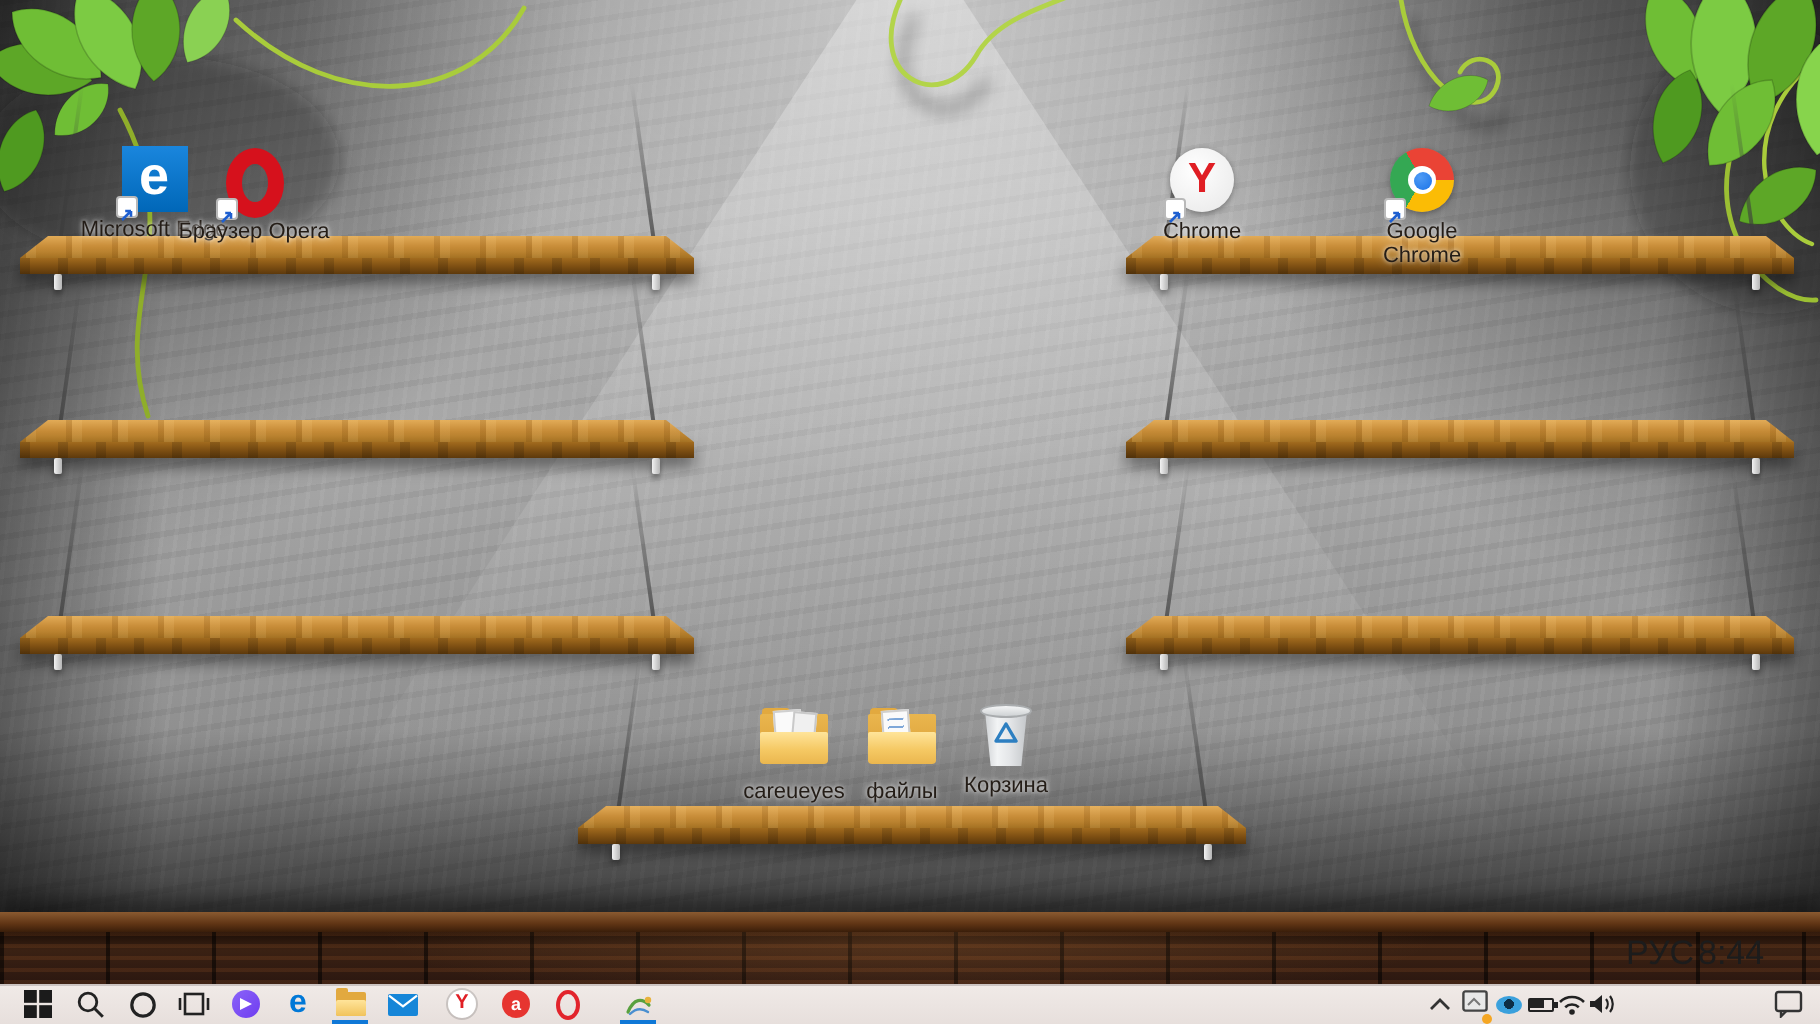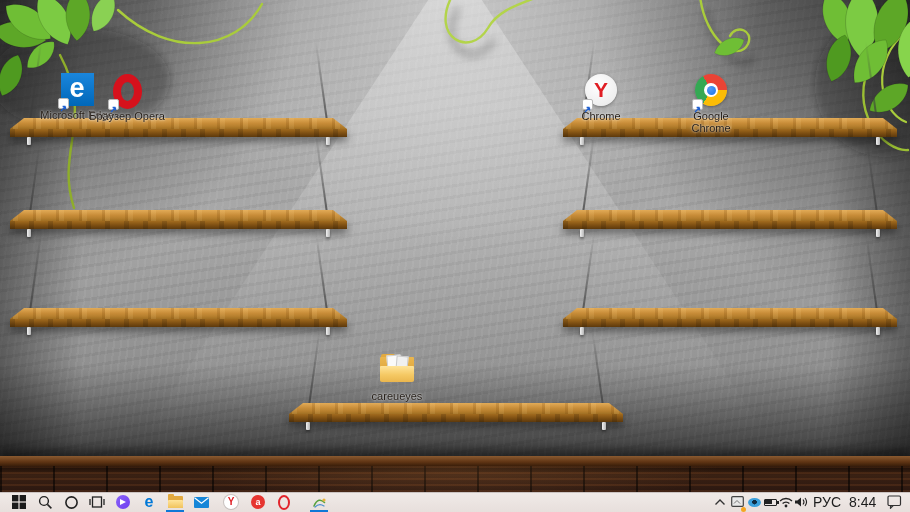--- a/index.html
+++ b/index.html
@@ -101,21 +101,21 @@
   .alice i{position:absolute;left:4px;top:3.5px;width:0;height:0;border-left:6px solid #fff;border-top:3.5px solid transparent;border-bottom:3.5px solid transparent;}
   .tb-folder{position:relative;width:15px;height:12px;}
   .tb-folder .bk{position:absolute;inset:0;background:#e2a93f;border-radius:1px;}
   .tb-folder .tb{position:absolute;left:0;top:-2px;width:6px;height:3px;background:#e2a93f;border-radius:1px 1px 0 0;}
   .tb-folder .fr{position:absolute;left:0;top:4px;width:15px;height:8px;background:linear-gradient(180deg,#ffe49a,#f1c35c);border-radius:1px;}
   .ya-mini{width:14px;height:14px;border-radius:50%;background:#fff;box-shadow:0 0 0 1px rgba(0,0,0,.15);
     color:#e01e24;font-weight:bold;font-size:10px;line-height:14px;text-align:center;}
   .red-mini{width:14px;height:14px;border-radius:50%;background:#e63530;color:#fff;font-weight:bold;
     font-size:9px;line-height:14px;text-align:center;}
   .opera-mini{width:8px;height:11px;border:2.6px solid #e2242c;border-radius:50%;box-sizing:content-box;}
-  .tray-text{position:absolute;top:492px;height:16px;line-height:20px;font-size:14px;color:#1c1c1c;cursor:pointer;}
+  .tray-text{position:absolute;top:467px;height:16px;line-height:20px;font-size:17px;color:#1c1c1c;cursor:pointer;}
   .badge{position:absolute;right:-2px;bottom:-1px;width:5px;height:5px;border-radius:50%;background:#f5a623;}
   .eye{position:relative;width:13px;height:9px;border-radius:50%;
     background:radial-gradient(circle at 50% 45%,#0d2d45 0 2.4px,#3aa0dc 2.5px 70%,#7cc4ec);}
   .battery{position:relative;width:13px;height:7px;border:1px solid #222;border-radius:1px;box-sizing:border-box;}
   .battery i{position:absolute;left:0.5px;top:0.5px;bottom:0.5px;width:60%;background:#222;}
   .battery b{position:absolute;right:-3px;top:1.5px;width:2px;height:3px;background:#222;}
 </style>
 </head>
 <body>
 
@@ -273,21 +273,46 @@
         <span class="tab"></span>
         <span class="back"></span>
         <span class="paper"></span>
         <span class="paper2"></span>
         <span class="front"></span>
       </div>
     </div>
     <div class="dlabel">careueyes</div>
   </div>
 
-
+  <div class="dicon" style="left:413px;top:352px">
+    <div class="dimg">
+      <div class="folder">
+        <span class="tab"></span>
+        <span class="back"></span>
+        <span class="paper">
+            <i class="lines"></i>
+          </span>
+        <span class="front"></span>
+      </div>
+    </div>
+    <div class="dlabel">файлы</div>
+  </div>
+
+  <div class="dicon" style="left:465px;top:351px">
+    <div class="dimg">
+      <div class="bin">
+        <span class="body"></span>
+        <span class="rim"></span>
+        <svg width="14" height="14">
+          <path d="M7 2 L12 10.5 H2 Z" fill="none" stroke="#2d7fc1" stroke-width="1.7" stroke-linejoin="round"></path>
+        </svg>
+      </div>
+    </div>
+    <div class="dlabel">Корзина</div>
+  </div>
 
   <div class="taskbar"></div>
 
   <div class="tb-cell" style="left:7px">
     <svg width="14" height="14">
       <rect x="0" y="0" width="6.4" height="6.4" fill="#1b1b1b"></rect>
         <rect x="7.6" y="0" width="6.4" height="6.4" fill="#1b1b1b"></rect>
       <rect x="0" y="7.6" width="6.4" height="6.4" fill="#1b1b1b"></rect>
         <rect x="7.6" y="7.6" width="6.4" height="6.4" fill="#1b1b1b"></rect>
     </svg>

